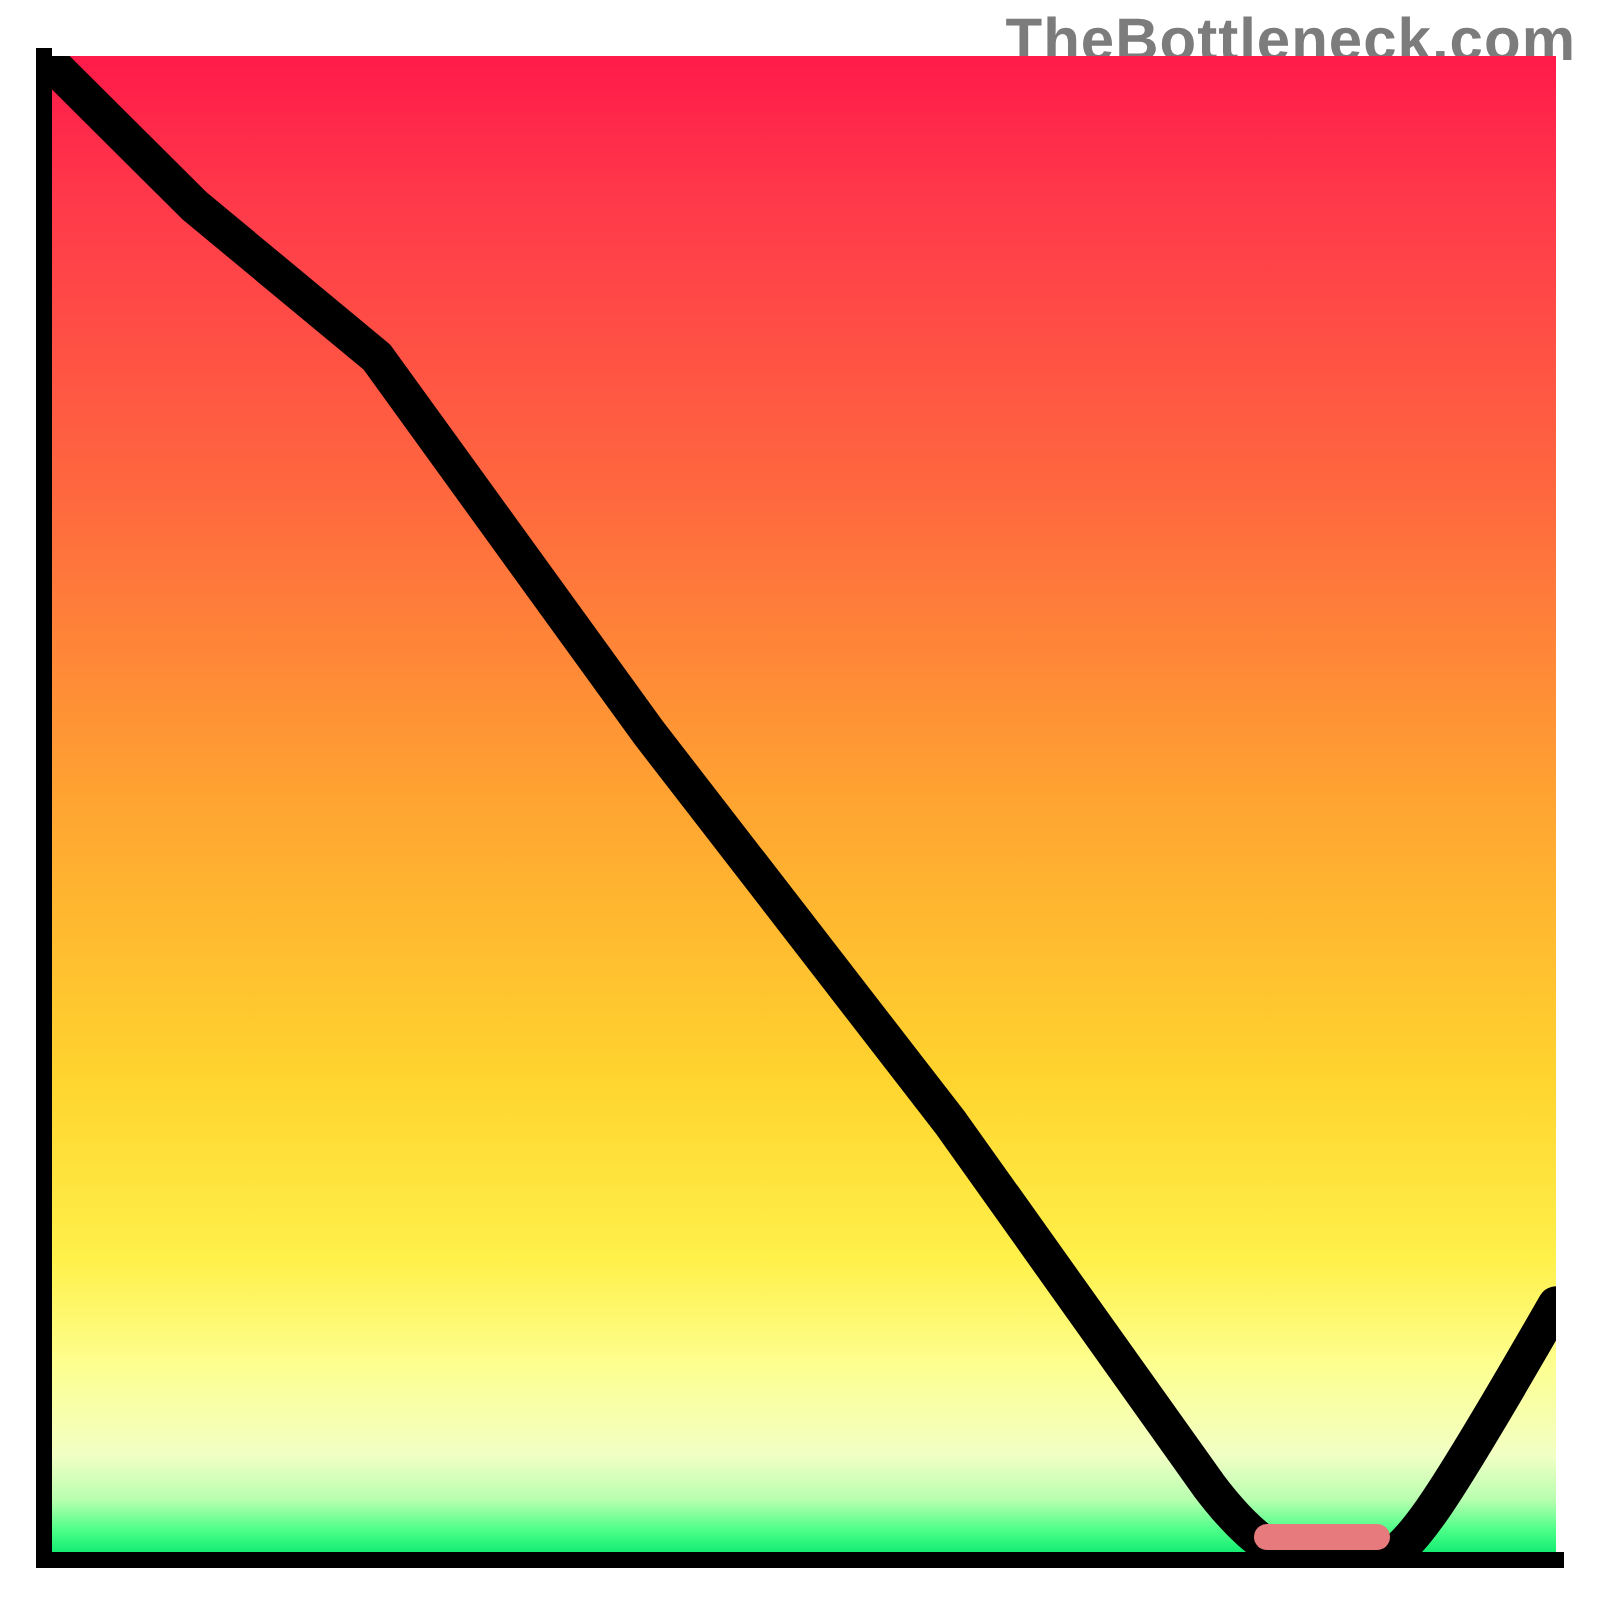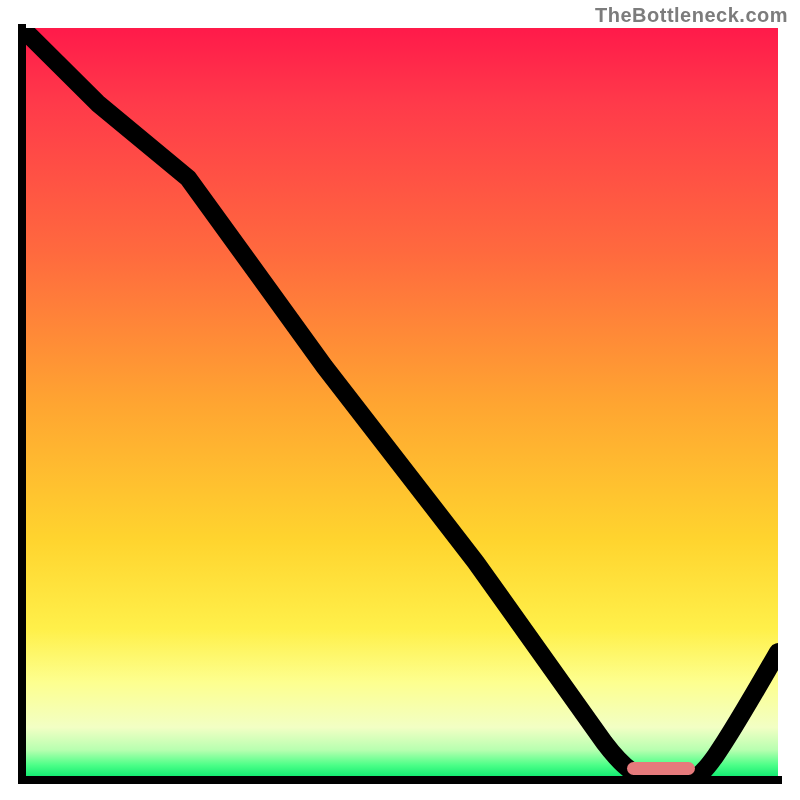--- a/index.html
+++ b/index.html
@@ -8,21 +8,21 @@
     position: relative;
     width: 800px;
     height: 800px;
     background: #fff;
   }
   .watermark {
     position: absolute;
     top: 4px;
     right: 12px;
     font-family: Arial, Helvetica, sans-serif;
-    font-size: 20px;
+    font-size: 30px;
     font-weight: 600;
     color: #7c7c7c;
     letter-spacing: 0.5px;
   }
   .plot {
     position: absolute;
     left: 22px;
     top: 28px;
     width: 756px;
     height: 752px;

